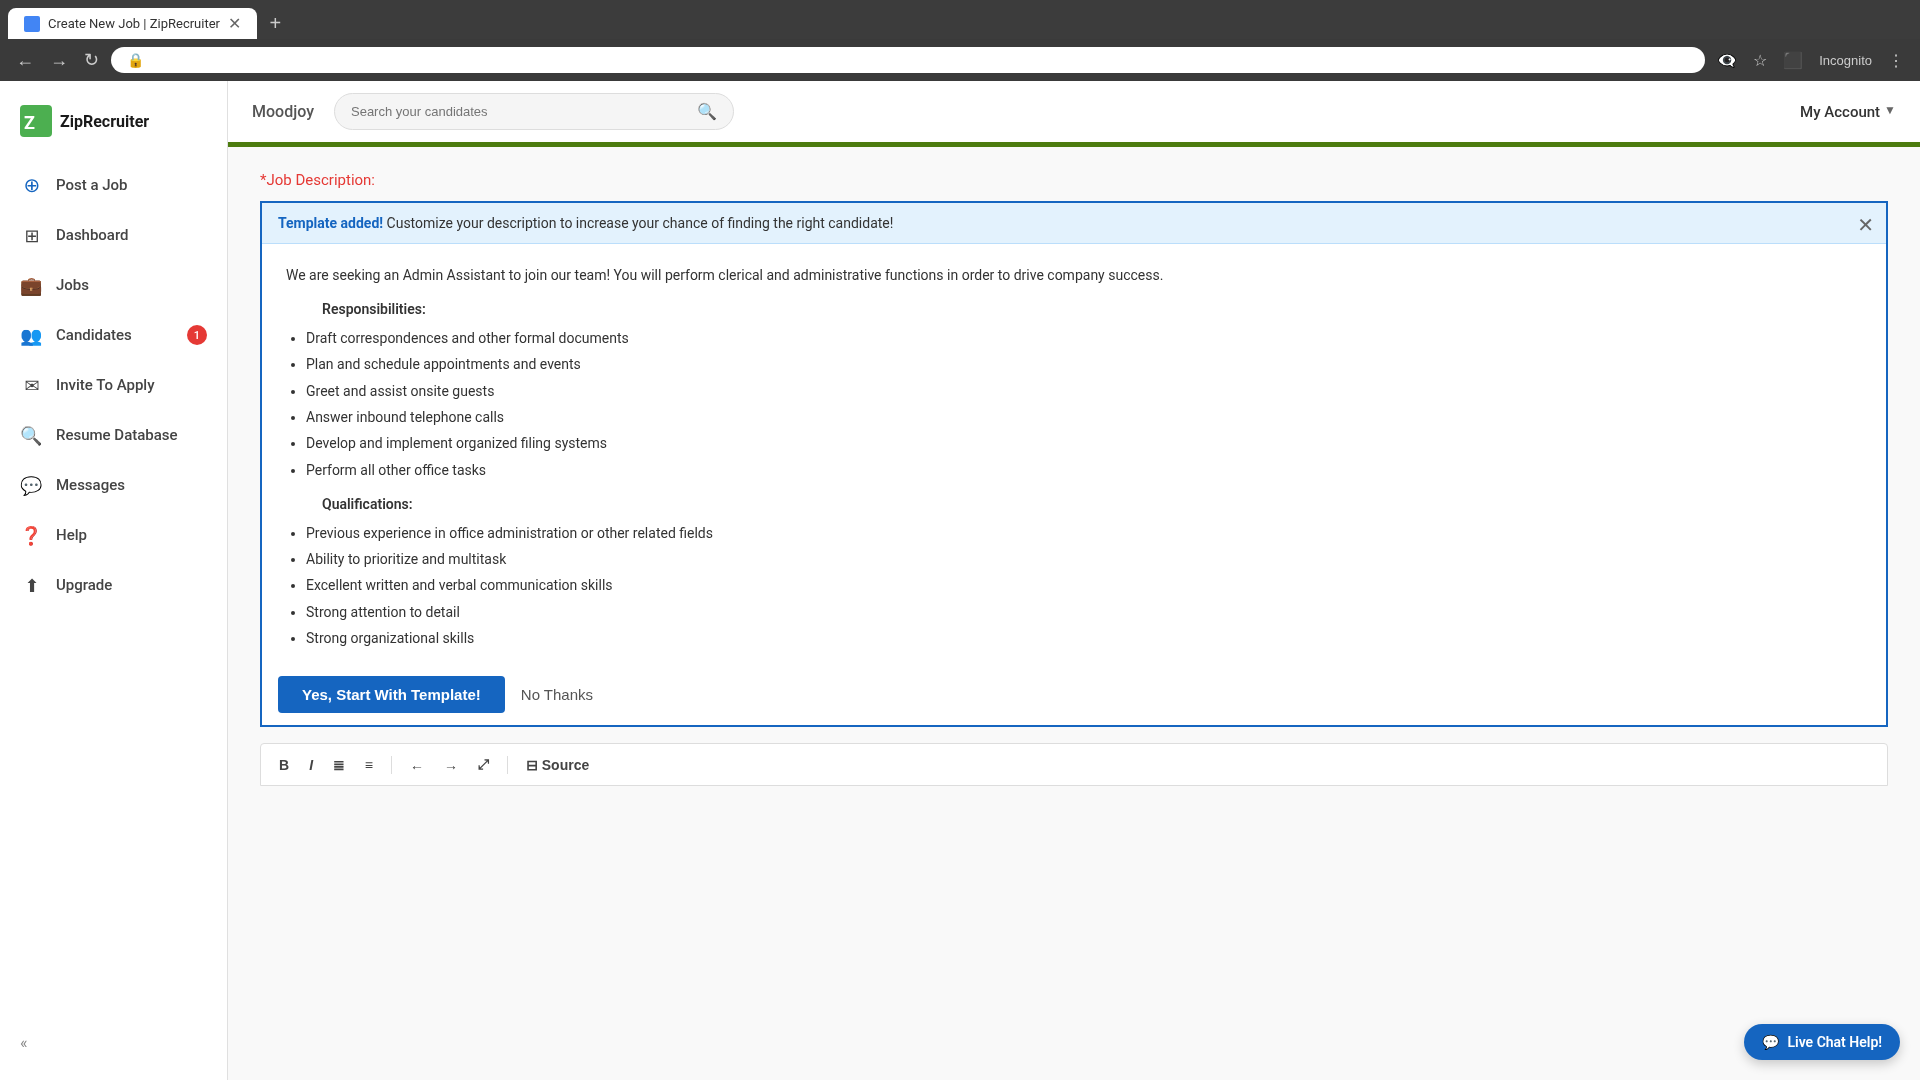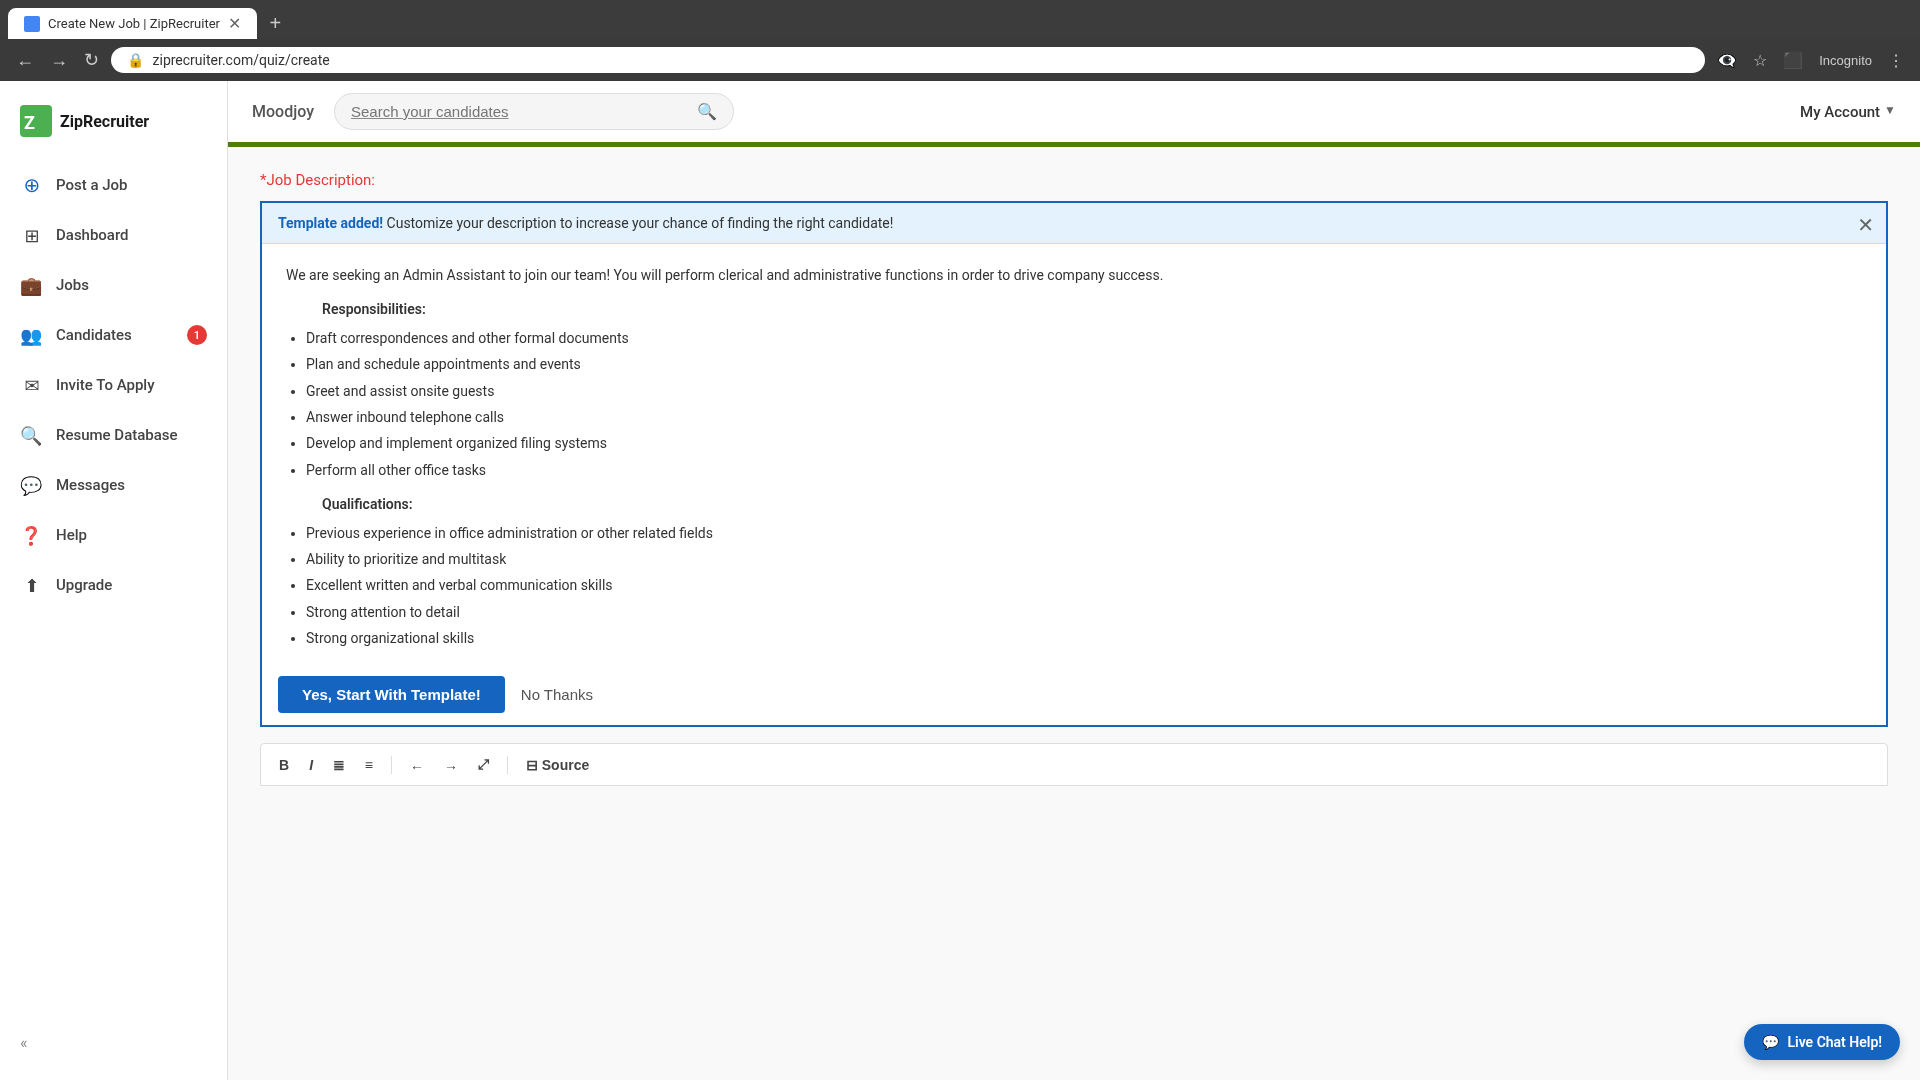--- a/index.html
+++ b/index.html
@@ -34,21 +34,21 @@
     .badge { background: #e53935; color: #fff; border-radius: 50%; width: 20px; height: 20px; font-size: 11px; display: flex; align-items: center; justify-content: center; margin-left: auto; }
     .sidebar-collapse { margin-top: auto; padding: 12px 20px; cursor: pointer; color: #888; }
 
     
     .main { flex: 1; display: flex; flex-direction: column; overflow: hidden; }
 
     
     .header { background: #fff; border-bottom: 5px solid #4d7c0f; padding: 12px 24px; display: flex; align-items: center; gap: 12px; }
     .header-brand { font-size: 16px; color: #555; font-weight: 500; margin-right: 8px; }
     .search-bar { display: flex; align-items: center; background: #f5f5f5; border: 1px solid #ddd; border-radius: 24px; padding: 8px 16px; gap: 8px; flex: 0 0 400px; }
-    .search-input { background: none; border: none; outline: none; font-size: 15px; color: #888; flex: 1; text-decoration: underline; }
+    .search-input { background: none; border: none; outline: none; font-size: 13px; color: #888; flex: 1; }
     .search-icon { color: #888; font-size: 16px; }
     .header-spacer { flex: 1; }
     .my-account { display: flex; align-items: flex-start; gap: 4px; cursor: pointer; color: #333; font-size: 15px; font-weight: 500; }
     .my-account .chevron { font-size: 12px; color: #666; }
 
     
     .content { flex: 1; overflow-y: auto; padding: 24px 32px; background: #f9f9f9; }
     .job-description-label { font-size: 15px; color: #333; margin-bottom: 12px; }
     .job-description-label span { color: #e53935; }
 
@@ -90,21 +90,20 @@
       <span class="tab-close">✕</span>
     </div>
     <button class="browser-tab-new">+</button>
   </div>
   <div class="browser-controls">
     <button class="nav-btn">←</button>
     <button class="nav-btn">→</button>
     <button class="nav-btn">↻</button>
     <div class="address-bar">
       <span class="lock-icon">🔒</span>
-      <span class="address-text">ziprecruiter.com/quiz/create</span>
     </div>
     <div class="browser-actions">
       <button class="browser-action-btn">👁‍🗨</button>
       <button class="browser-action-btn">☆</button>
       <button class="browser-action-btn">⬛</button>
       <button class="browser-action-btn" style="color:#ccc;font-size:13px;">Incognito</button>
       <button class="browser-action-btn">⋮</button>
     </div>
   </div>
 </div>

